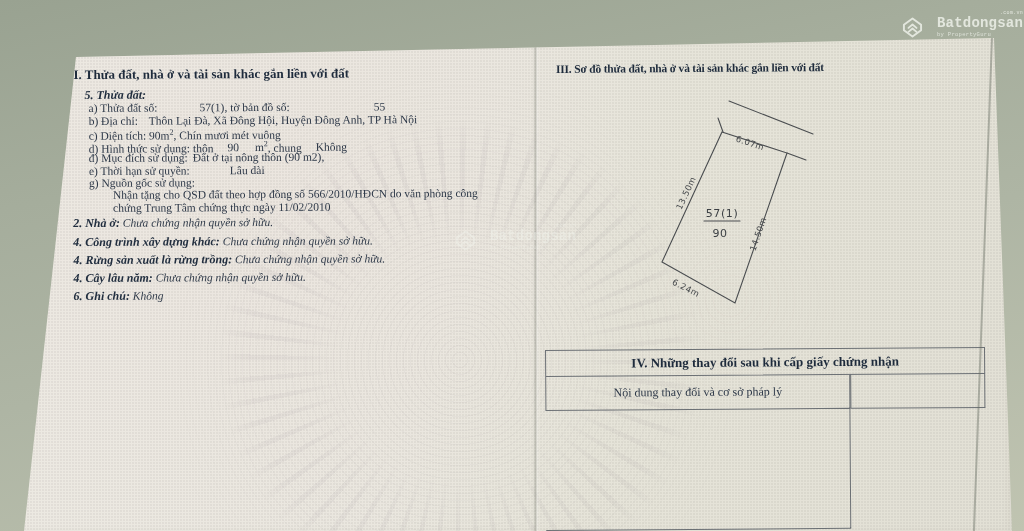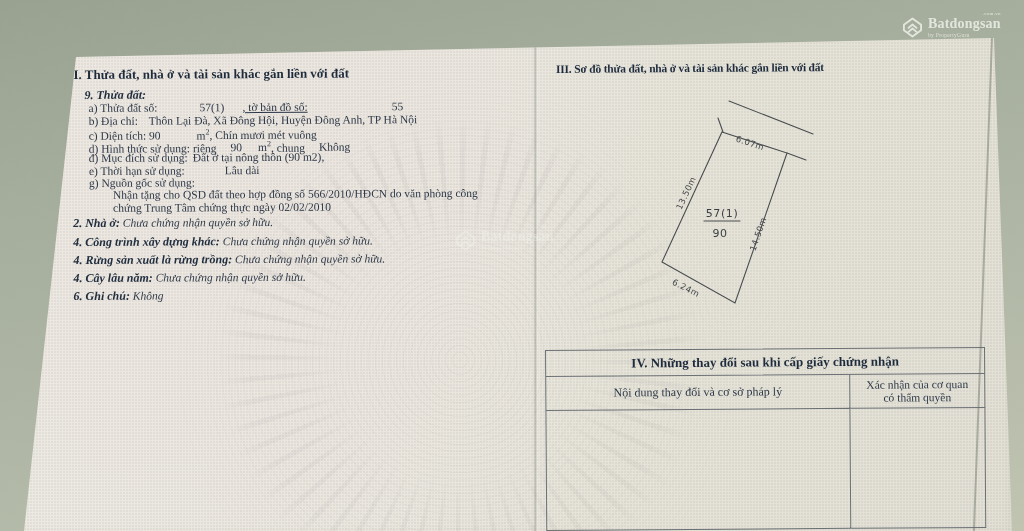--- a/index.html
+++ b/index.html
@@ -70,71 +70,71 @@
     color:#2d3848;
   }
   .s4 > div{border:0.8px solid rgba(70,76,86,0.75);}
   .s4-title{grid-column:1 / span 2;display:flex;align-items:center;justify-content:center;
     font-weight:bold;font-size:13px;color:#1e2b3c;}
   .s4-h1{border-top:none !important;display:flex;align-items:center;justify-content:center;font-size:12px;}
   .s4-h2{border-top:none !important;border-left:none !important;display:flex;align-items:center;justify-content:center;text-align:center;font-size:11.5px;line-height:13px;}
   .s4-b1{border-top:none !important;}
   .s4-b2{border-top:none !important;border-left:none !important;}
   
-  .wm{position:absolute;display:flex;align-items:flex-end;gap:5px;font-family:Liberation Serif, serif;}
+  .wm{position:absolute;display:flex;align-items:flex-start;gap:14px;font-family:Liberation Mono, monospace;}
   .wm-top{left:902px;top:15px;opacity:.8;}
   .wm-center{left:455px;top:228px;opacity:.42;}
   .wm .glyph{width:21px;height:21px;margin-top:2px;}
   .wm .brand-wrap{position:relative;color:#f2f5ee;}
   .wm .brand{font-weight:bold;font-size:14px;letter-spacing:.2px;}
   .wm .domain{position:absolute;top:-5px;right:0;font-size:5px;letter-spacing:.3px;}
   .wm .byline{font-size:5.5px;margin-top:0px;letter-spacing:.3px;opacity:.9;}
 </style>
 </head>
 <body>
 
 <div class="paper">
   <div class="paper-texture"></div>
   <div class="guilloche-rings"></div>
   <div class="guilloche-lace"></div>
   <div class="guilloche-pink"></div>
 
   <div class="s2">
     <div class="line hd" style="left:68px;top:68px;">II. Thửa đất, nhà ở và tài sản khác gắn liền với đất</div>
-    <div class="line sub" style="left:84px;top:88px;">9. Thửa đất:</div>
+    <div class="line sub" style="left:84px;top:88px;">5. Thửa đất:</div>
 
     <div class="line" style="left:88px;top:101px;">
-      <span>a) Thửa đất số:</span><span style="margin-left:42px;">57(1)</span><span style="margin-left:18px;text-decoration:underline;">, tờ bản đồ số:</span><span style="margin-left:84px;font-family:Liberation Serif, serif;">55</span>
+      <span>a) Thửa đất số:</span><span style="margin-left:42px;">57(1)</span><span style="">, tờ bản đồ số:</span><span style="margin-left:84px;font-family:Liberation Serif, serif;">55</span>
     </div>
 
     <div class="line" style="left:88px;top:113.5px;">
       <span>b) Địa chỉ:</span><span style="margin-left:11px;">Thôn Lại Đà, Xã Đông Hội, Huyện Đông Anh, TP Hà Nội</span>
     </div>
 
     <div class="line" style="left:88px;top:126px;">
-      <span>c) Diện tích: 90</span><span style="margin-left:36px;"><span>m</span><sup>2</sup></span><span>, Chín mươi mét vuông</span>
+      <span>c) Diện tích: 90</span><span style=""><span>m</span><sup>2</sup></span><span>, Chín mươi mét vuông</span>
     </div>
 
     <div class="line" style="left:88px;top:138.5px;">
-      <span>d) Hình thức sử dụng: riêng</span><span style="margin-left:14px;">90</span><span style="margin-left:16px;"><span>m</span><sup>2</sup></span><span>, chung</span><span style="margin-left:14px;">Không</span>
+      <span>d) Hình thức sử dụng: thôn</span><span style="margin-left:14px;">90</span><span style="margin-left:16px;"><span>m</span><sup>2</sup></span><span>, chung</span><span style="margin-left:14px;">Không</span>
     </div>
 
     <div class="line" style="left:88px;top:151px;">
       <span>đ) Mục đích sử dụng:</span><span style="margin-left:5px;">Đất ở tại nông thôn (90 m2),</span>
     </div>
 
     <div class="line" style="left:88px;top:163.5px;">
-      <span>e) Thời hạn sử dụng:</span><span style="margin-left:40px;">Lâu dài</span>
+      <span>e) Thời hạn sử quyền:</span><span style="margin-left:40px;">Lâu dài</span>
     </div>
 
     <div class="line" style="left:88px;top:176px;">
       <span>g) Nguồn gốc sử dụng:</span>
     </div>
     <div class="line" style="left:112px;top:188px;">Nhận tặng cho QSD đất theo hợp đồng số 566/2010/HĐCN do văn phòng công</div>
-    <div class="line" style="left:112px;top:201px;">chứng Trung Tâm chứng thực ngày 02/02/2010</div>
+    <div class="line" style="left:112px;top:201px;">chứng Trung Tâm chứng thực ngày 11/02/2010</div>
 
     <div class="line" style="left:72px;top:216px;">
       <span class="num">2. Nhà ở:</span> <span class="ival">Chưa chứng nhận quyền sở hữu.</span>
     </div>
     <div class="line" style="left:72px;top:234.5px;">
       <span class="num">4. Công trình xây dựng khác:</span> <span class="ival">Chưa chứng nhận quyền sở hữu.</span>
     </div>
     <div class="line" style="left:72px;top:253px;">
       <span class="num">4. Rừng sản xuất là rừng trồng:</span> <span class="ival">Chưa chứng nhận quyền sở hữu.</span>
     </div>
@@ -160,23 +160,20 @@
     <text x="686" y="196" text-anchor="middle" transform="rotate(-65 686 193)">13.50m</text>
     <text x="758" y="237" text-anchor="middle" transform="rotate(-71 758 234)">14.50m</text>
     <text x="686" y="291" text-anchor="middle" transform="rotate(27 686 288)">6.24m</text>
     <text class="center-lbl" x="722" y="217" text-anchor="middle">57(1)</text>
     <text class="center-lbl" x="720" y="237" text-anchor="middle">90</text>
   </svg>
 
   <div class="s4">
     <div class="s4-title">IV. Những thay đổi sau khi cấp giấy chứng nhận</div>
     <div class="s4-h1">Nội dung thay đổi và cơ sở pháp lý</div>
-    <div class="s4-h2">
-      <span><span>Xác nhận của cơ quan</span><br><span>có thẩm quyền</span></span>
-    </div>
     <div class="s4-b1"></div>
     <div class="s4-b2"></div>
   </div>
 
   <div class="fold-crease"></div>
   <div class="paper-right-edge"></div>
 </div>
 
 <div class="wm wm-top">
   <svg class="glyph" viewBox="0 0 22 22">

